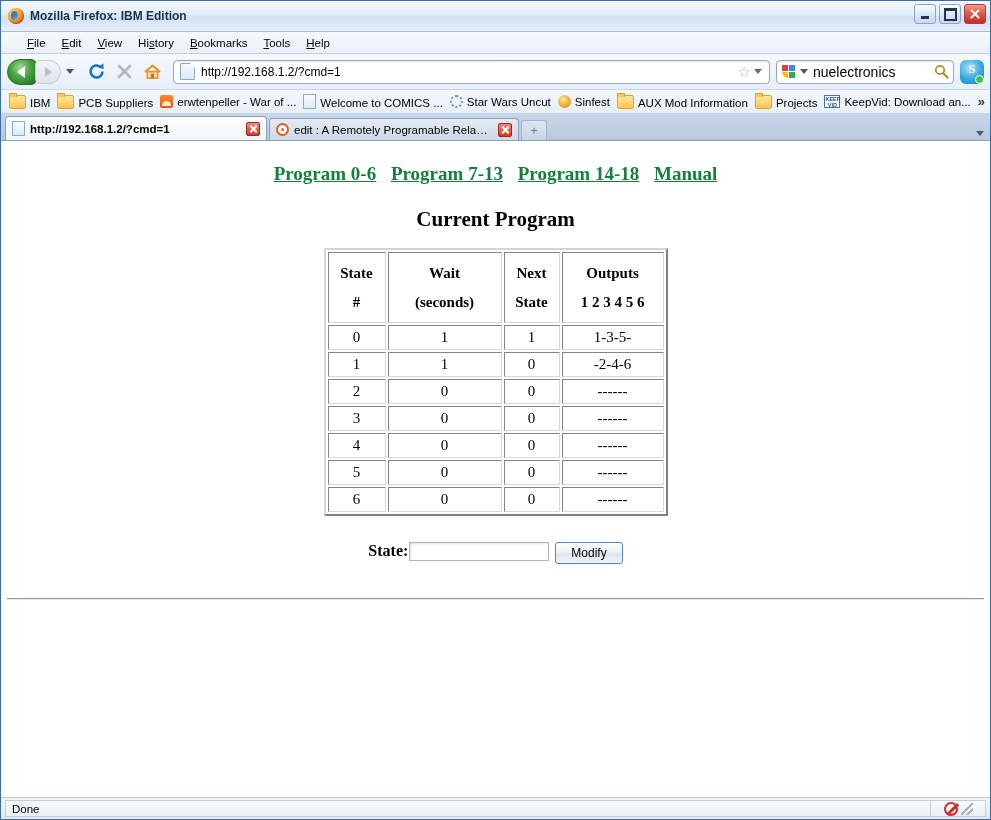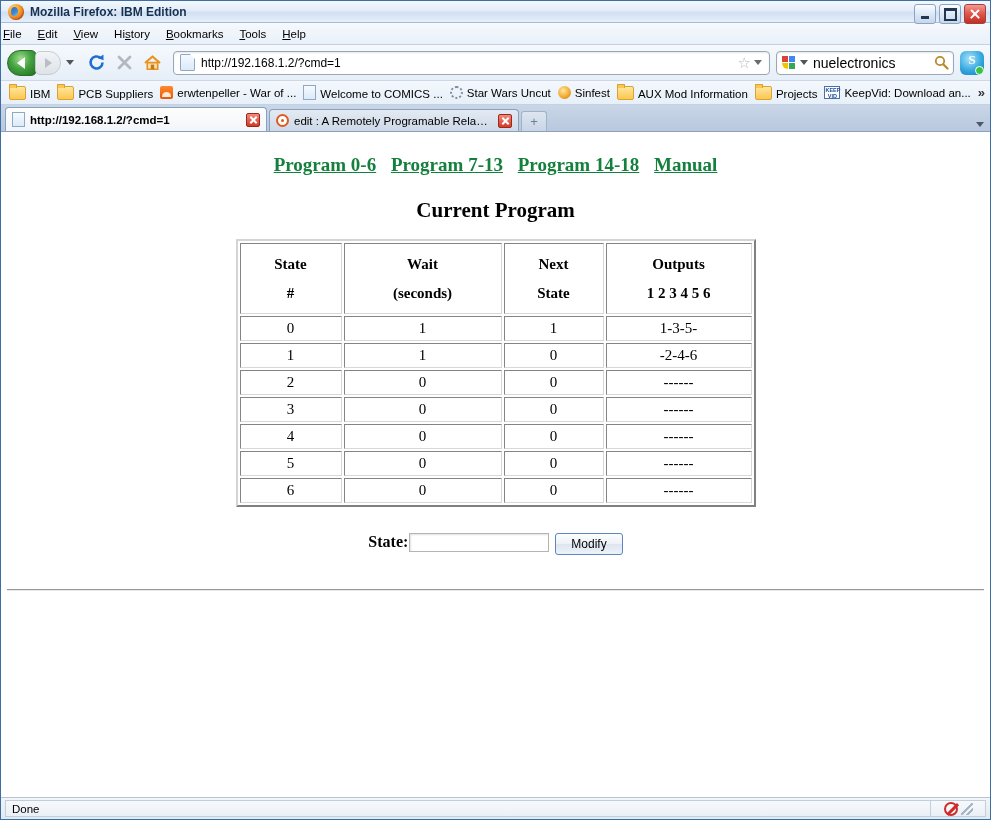--- a/index.html
+++ b/index.html
@@ -22,21 +22,21 @@
     box-sizing: border-box;
     border: 1px solid #3a6ea5;
     background: linear-gradient(180deg, #e8f0fb 0%, #dfe9f7 100%);
     display: flex;
     flex-direction: column;
     position: relative;
   }
 
   
   .titlebar {
-    height: 22px;
+    height: 31px;
     box-sizing: border-box;
     background: linear-gradient(180deg, #f4f8fd 0%, #e2ecf9 45%, #d2e0f2 55%, #e6eefa 100%);
     border-bottom: 1px solid #a8bcd4;
     display: flex;
     align-items: center;
     padding: 0 2px 0 6px;
     position: relative;
   }
   .title-icon {
     width: 18px; height: 18px;
@@ -103,21 +103,21 @@
   .wb-close:before { transform: rotate(45deg); }
   .wb-close:after  { transform: rotate(-45deg); }
 
   
   .menubar {
     height: 21px;
     background: linear-gradient(180deg, #f6f9fd 0%, #e9f0f9 100%);
     border-bottom: 1px solid #c2d0e2;
     display: flex;
     align-items: center;
-    padding-left: 2px;
+    padding-left: 26px;
     gap: 16px;
   }
   .menu-item {
     font-size: 11.5px;
     color: #000;
     cursor: default;
     white-space: nowrap;
   }
   .menu-item u { text-decoration: underline; }
 
@@ -527,21 +527,21 @@
     font-size: 15px;
   }
   table.program td, table.program th {
     border: 1px inset #d8d8d8;
     text-align: center;
     font-weight: normal;
     padding: 3px 6px;
   }
   table.program th {
     font-weight: bold;
-    padding: 6px 22px;
+    padding: 6px 0;
     line-height: 1.9;
   }
   .col-state  { width: 56px; }
   .col-wait   { width: 112px; }
   .col-next   { width: 54px; }
   .col-out    { width: 100px; }
 
   .form-row {
     margin-top: 26px;
     display: flex;

